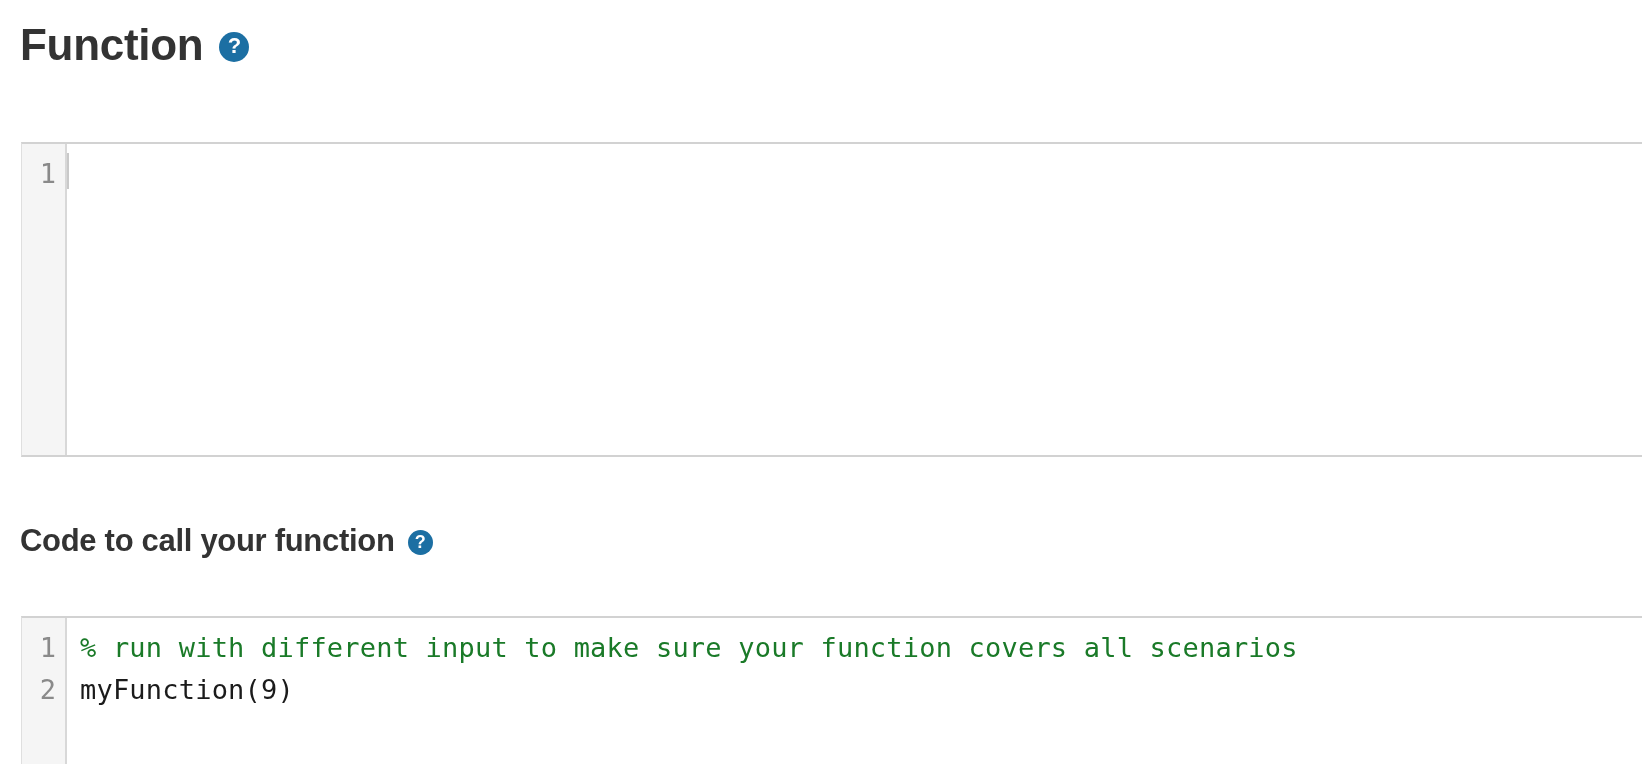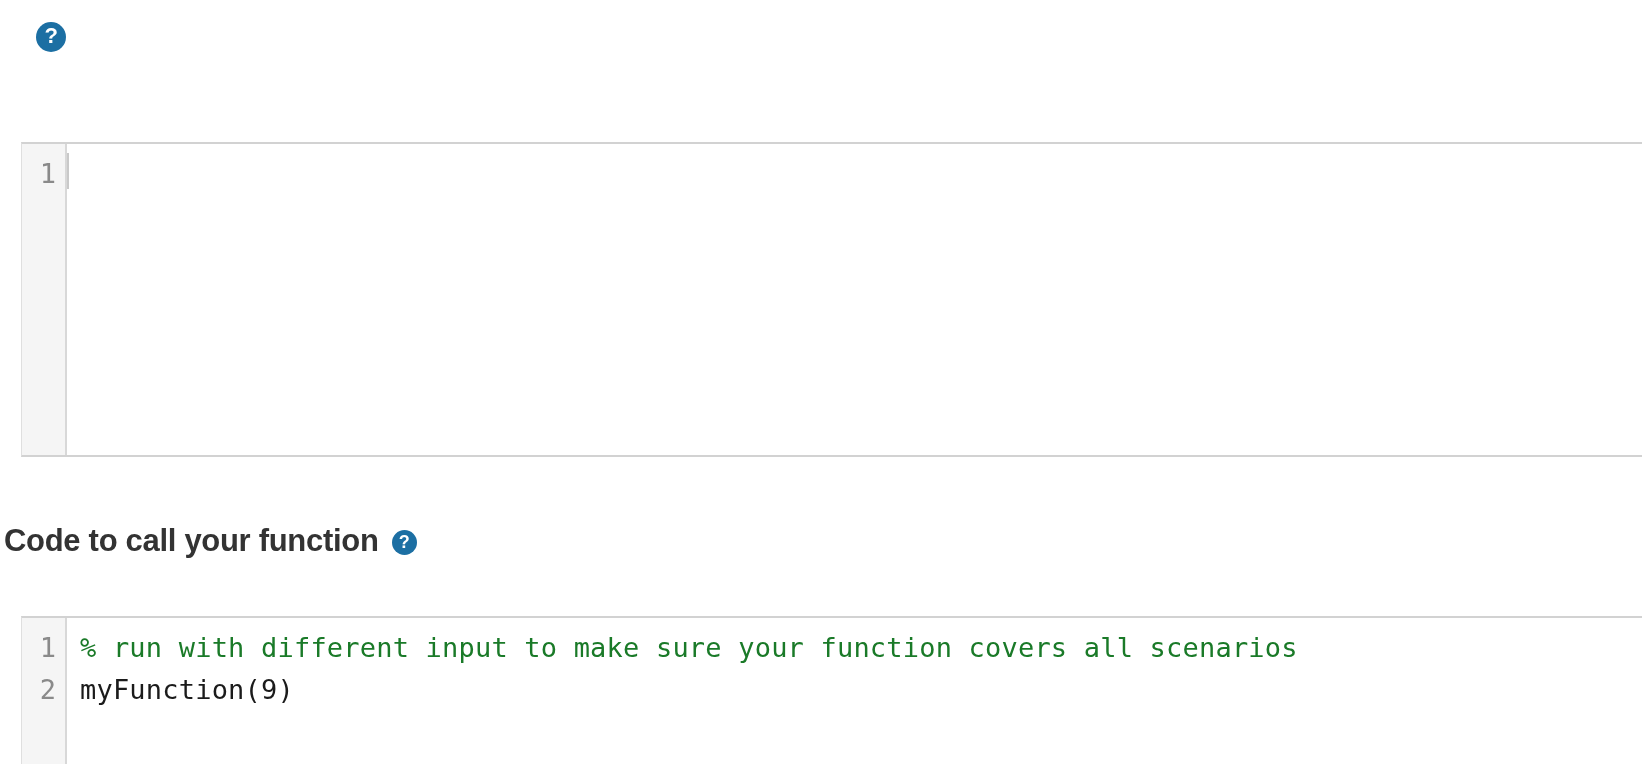--- a/index.html
+++ b/index.html
@@ -33,21 +33,21 @@
     font-weight: bold;
     letter-spacing: -0.3px;
   }
   .heading-main {
     left: 20px;
     top: 18px;
     font-size: 44px;
     line-height: 54px;
   }
   .heading-sub {
-    left: 4px;
+    left: 20px;
     top: 518px;
     font-size: 31px;
     line-height: 46px;
   }
 
   .help-icon {
     display: inline-flex;
     align-items: center;
     justify-content: center;
     border-radius: 50%;
@@ -149,20 +149,21 @@
     height: 36px;
     background: #c9c9c9;
   }
 </style>
 </head>
 <body>
 
 <div class="page">
 
   <div class="heading heading-main">
+    <span>Function</span>
     <span class="help-icon">
       <span>?</span>
     </span>
   </div>
 
   <div class="editor editor-1">
     <div class="gutter">
       <div class="gutter-line">1</div>
     </div>
     <div class="code-area">

